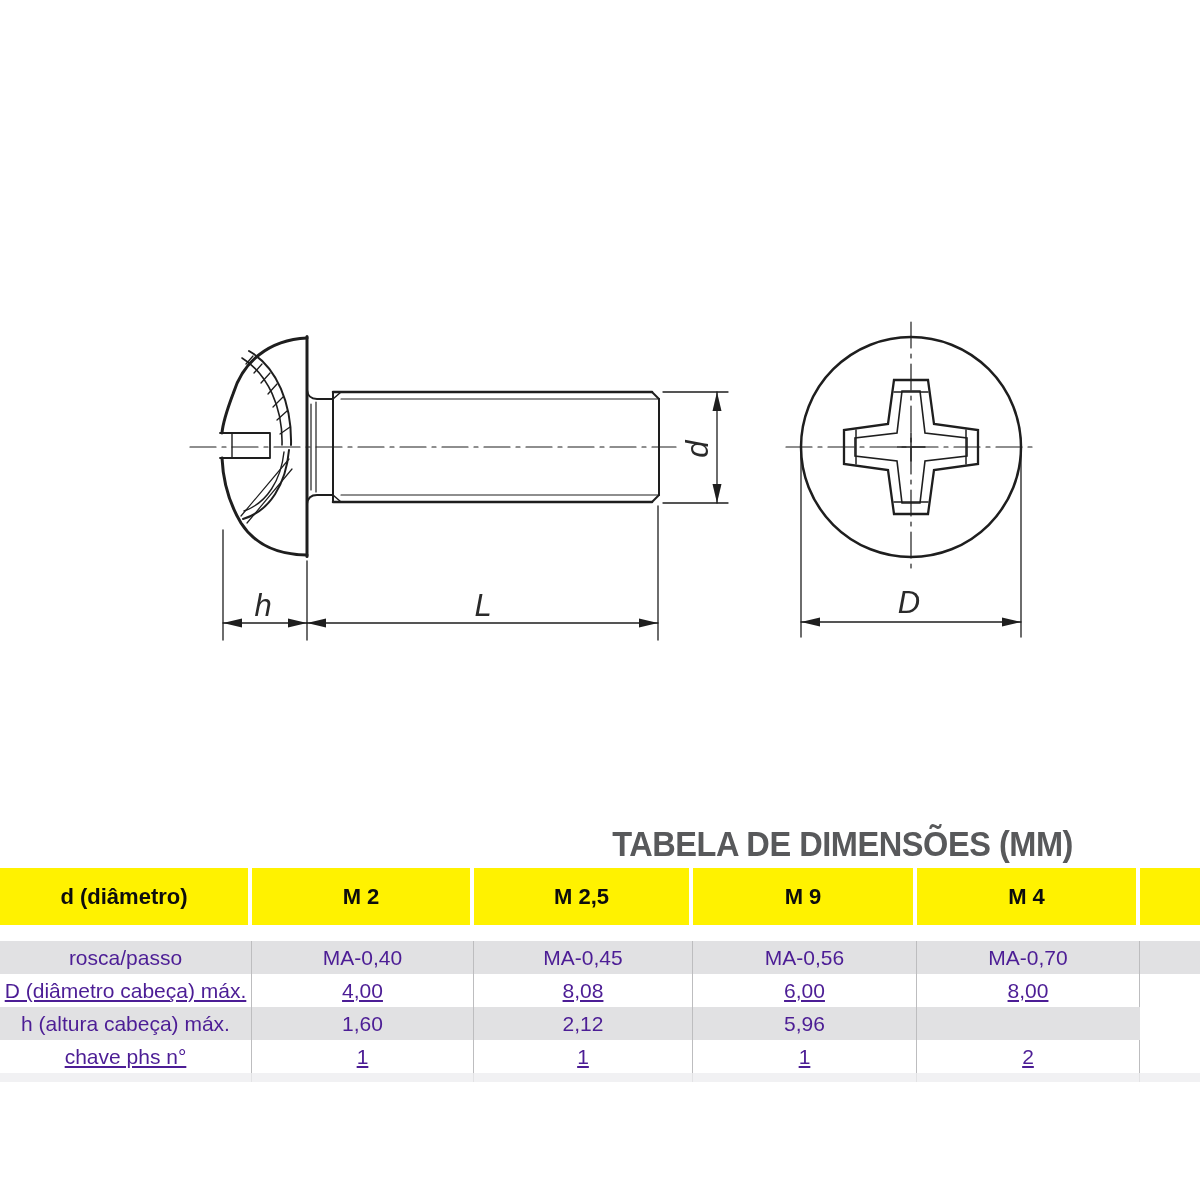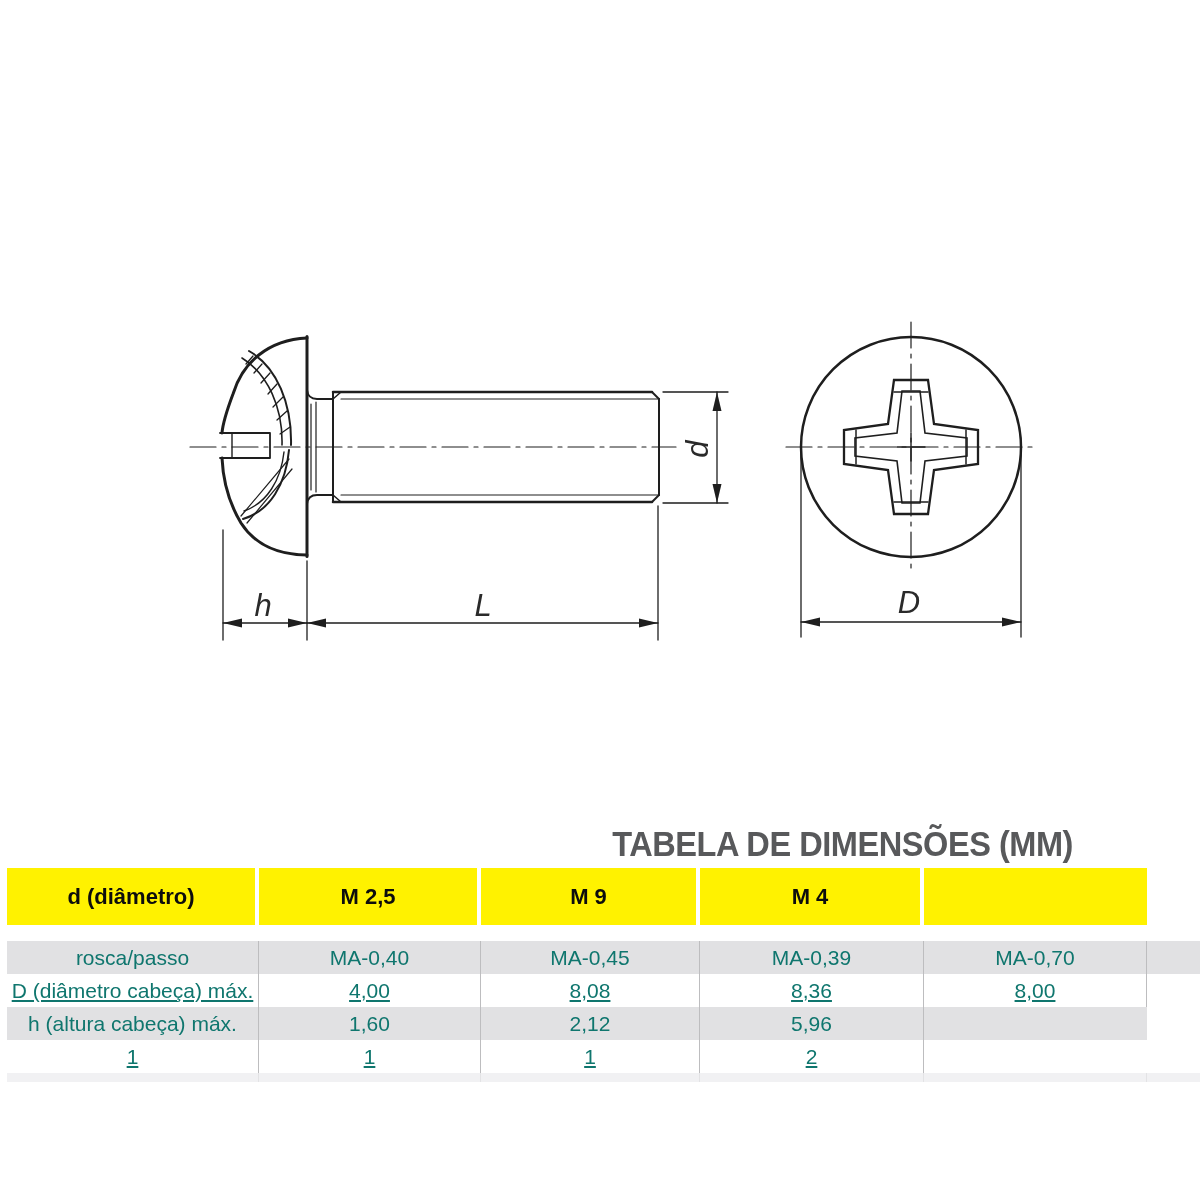--- a/index.html
+++ b/index.html
@@ -8,33 +8,33 @@
     font-family:"Liberation Sans",sans-serif;
   }
   .drawing{position:absolute;top:0;left:0;}
   .dim-label{font-family:"Liberation Sans",sans-serif;font-style:italic;font-size:31px;fill:#2a2a2a;}
   .table-title{
     position:absolute;top:824px;left:0;width:1073px;text-align:right;
     font-size:35px;font-weight:bold;color:#58595b;letter-spacing:-0.5px;
     transform:scaleX(0.93);transform-origin:100% 50%;white-space:nowrap;
   }
   .spec-table{position:absolute;top:868px;left:0;width:1200px;}
-  .tgrid{display:grid;grid-template-columns:252px 222px 219px 224px 223px 60px;padding-left:7px;}
+  .tgrid{display:grid;grid-template-columns:252px 222px 219px 224px 223px 60px;}
   .thead{height:57px;}
   .thead .cell{
     background:#fff200;display:flex;align-items:center;justify-content:center;
     font-size:22px;font-weight:bold;color:#0d0d0d;box-sizing:border-box;
     border-right:4px solid #ffffff;
   }
   .thead .cell:last-child{border-right:none;}
   .tgap{height:16px;background:#ffffff;}
   .trow{height:33px;}
   .trow .cell{
     display:flex;align-items:center;justify-content:center;
-    font-size:21px;color:#0f766e;box-sizing:border-box;
+    font-size:21px;color:#4c1d95;box-sizing:border-box;
     border-right:1px solid #bdbdbf;white-space:nowrap;overflow:hidden;
   }
   .trow .cell:last-child{border-right:none;}
   .trow.alt .cell{background:#e1e1e3;}
   .trow.plain .cell{background:#ffffff;text-decoration:underline;}
   .tstrip{height:9px;}
   .tstrip .cell{background:#f1f1f3;box-sizing:border-box;border-right:1px solid #e3e3e5;}
   .tstrip .cell:last-child{border-right:none;}
 </style>
 </head>
@@ -146,55 +146,57 @@
       <text class="dim-label" x="909" y="613" text-anchor="middle" stroke="none" fill="#2a2a2a">D</text>
     </g>
   </svg>
 
   <div class="table-title">TABELA DE DIMENSÕES (MM)</div>
 
   <div class="spec-table">
 
     <div class="tgrid thead">
       <div class="cell">d (diâmetro)</div>
+      <div class="cell">M 2</div>
       <div class="cell">M 2,5</div>
       <div class="cell">M 9</div>
       <div class="cell">M 4</div>
       <div class="cell"></div>
     </div>
 
     <div class="tgap"></div>
 
     <div class="tgrid trow alt">
       <div class="cell">rosca/passo</div>
       <div class="cell">MA-0,40</div>
       <div class="cell">MA-0,45</div>
-      <div class="cell">MA-0,39</div>
+      <div class="cell">MA-0,56</div>
       <div class="cell">MA-0,70</div>
       <div class="cell"></div>
     </div>
 
     <div class="tgrid trow plain">
       <div class="cell">D (diâmetro cabeça) máx.</div>
       <div class="cell">4,00</div>
       <div class="cell">8,08</div>
-      <div class="cell">8,36</div>
+      <div class="cell">6,00</div>
       <div class="cell">8,00</div>
       <div class="cell"></div>
     </div>
 
     <div class="tgrid trow alt">
       <div class="cell">h (altura cabeça) máx.</div>
       <div class="cell">1,60</div>
       <div class="cell">2,12</div>
       <div class="cell">5,96</div>
       <div class="cell"></div>
     </div>
 
     <div class="tgrid trow plain">
+      <div class="cell">chave phs n°</div>
       <div class="cell">1</div>
       <div class="cell">1</div>
       <div class="cell">1</div>
       <div class="cell">2</div>
       <div class="cell"></div>
     </div>
 
     <div class="tgrid tstrip">
       <div class="cell"></div>
         <div class="cell"></div>

